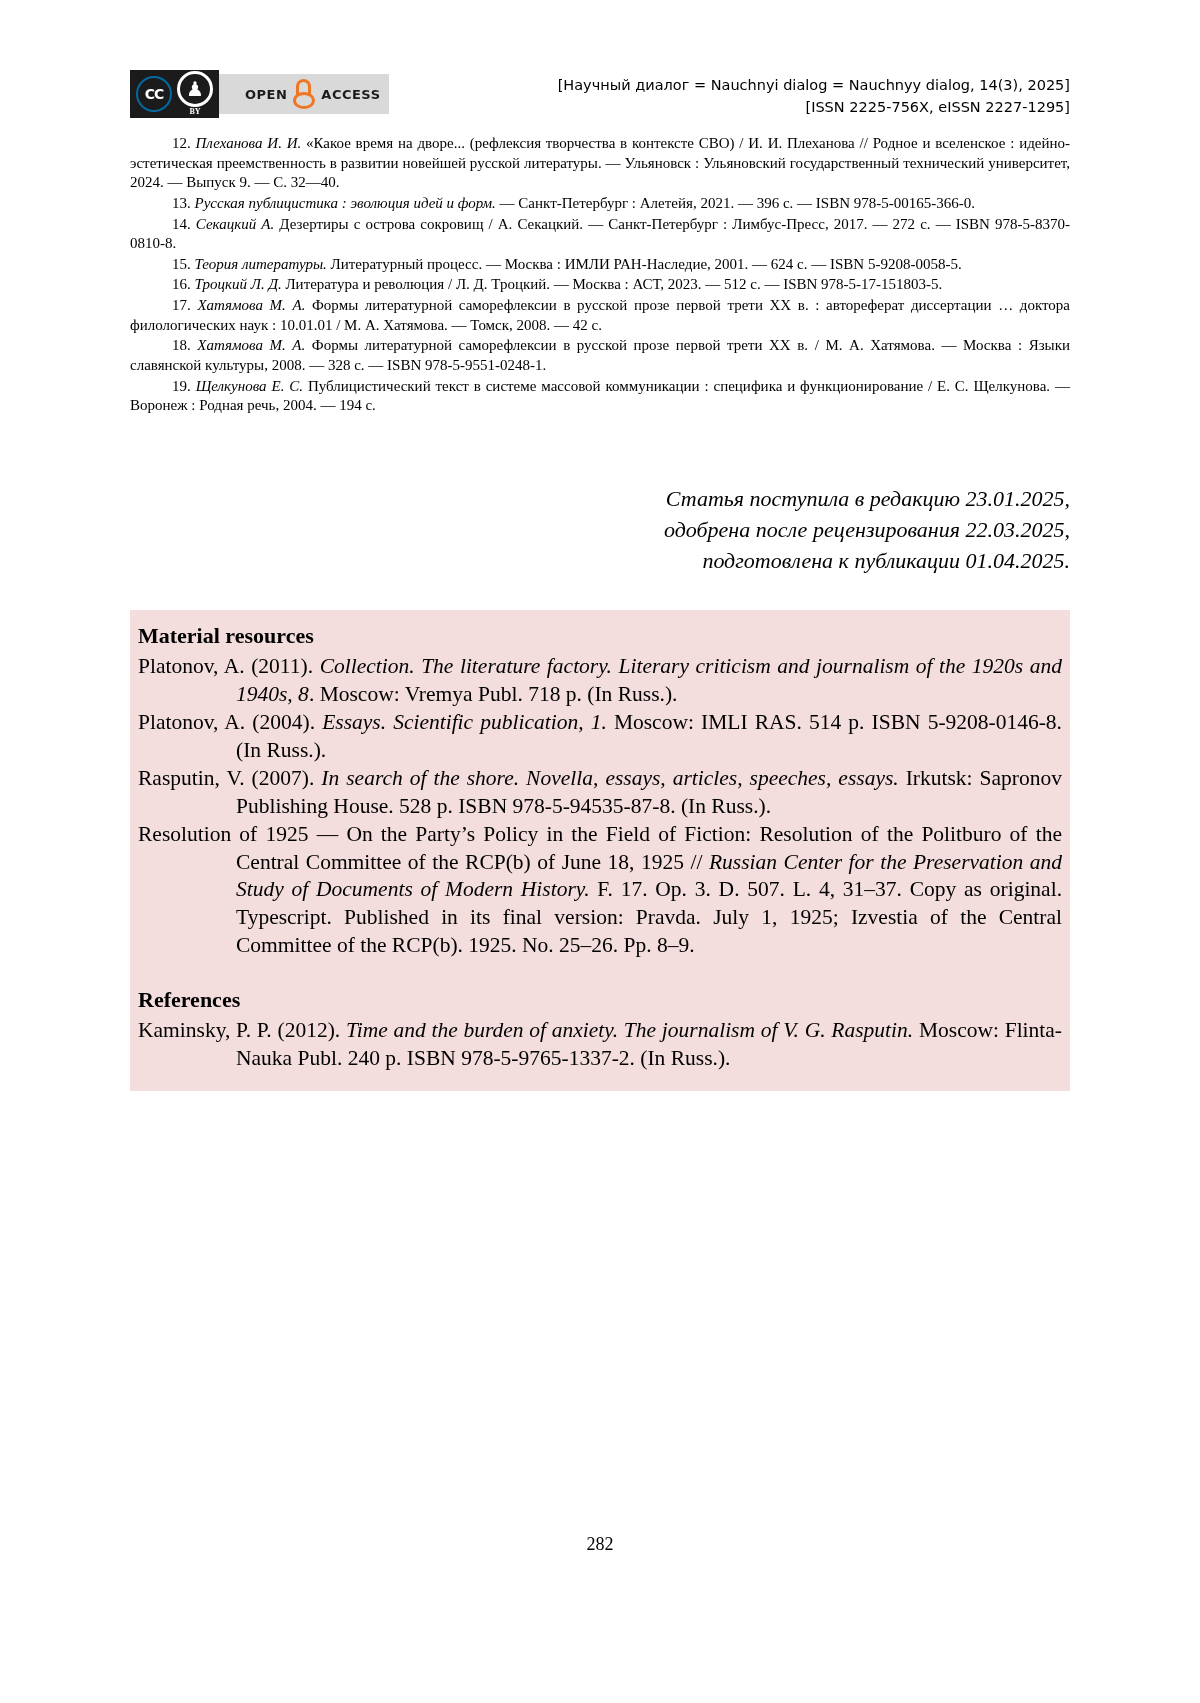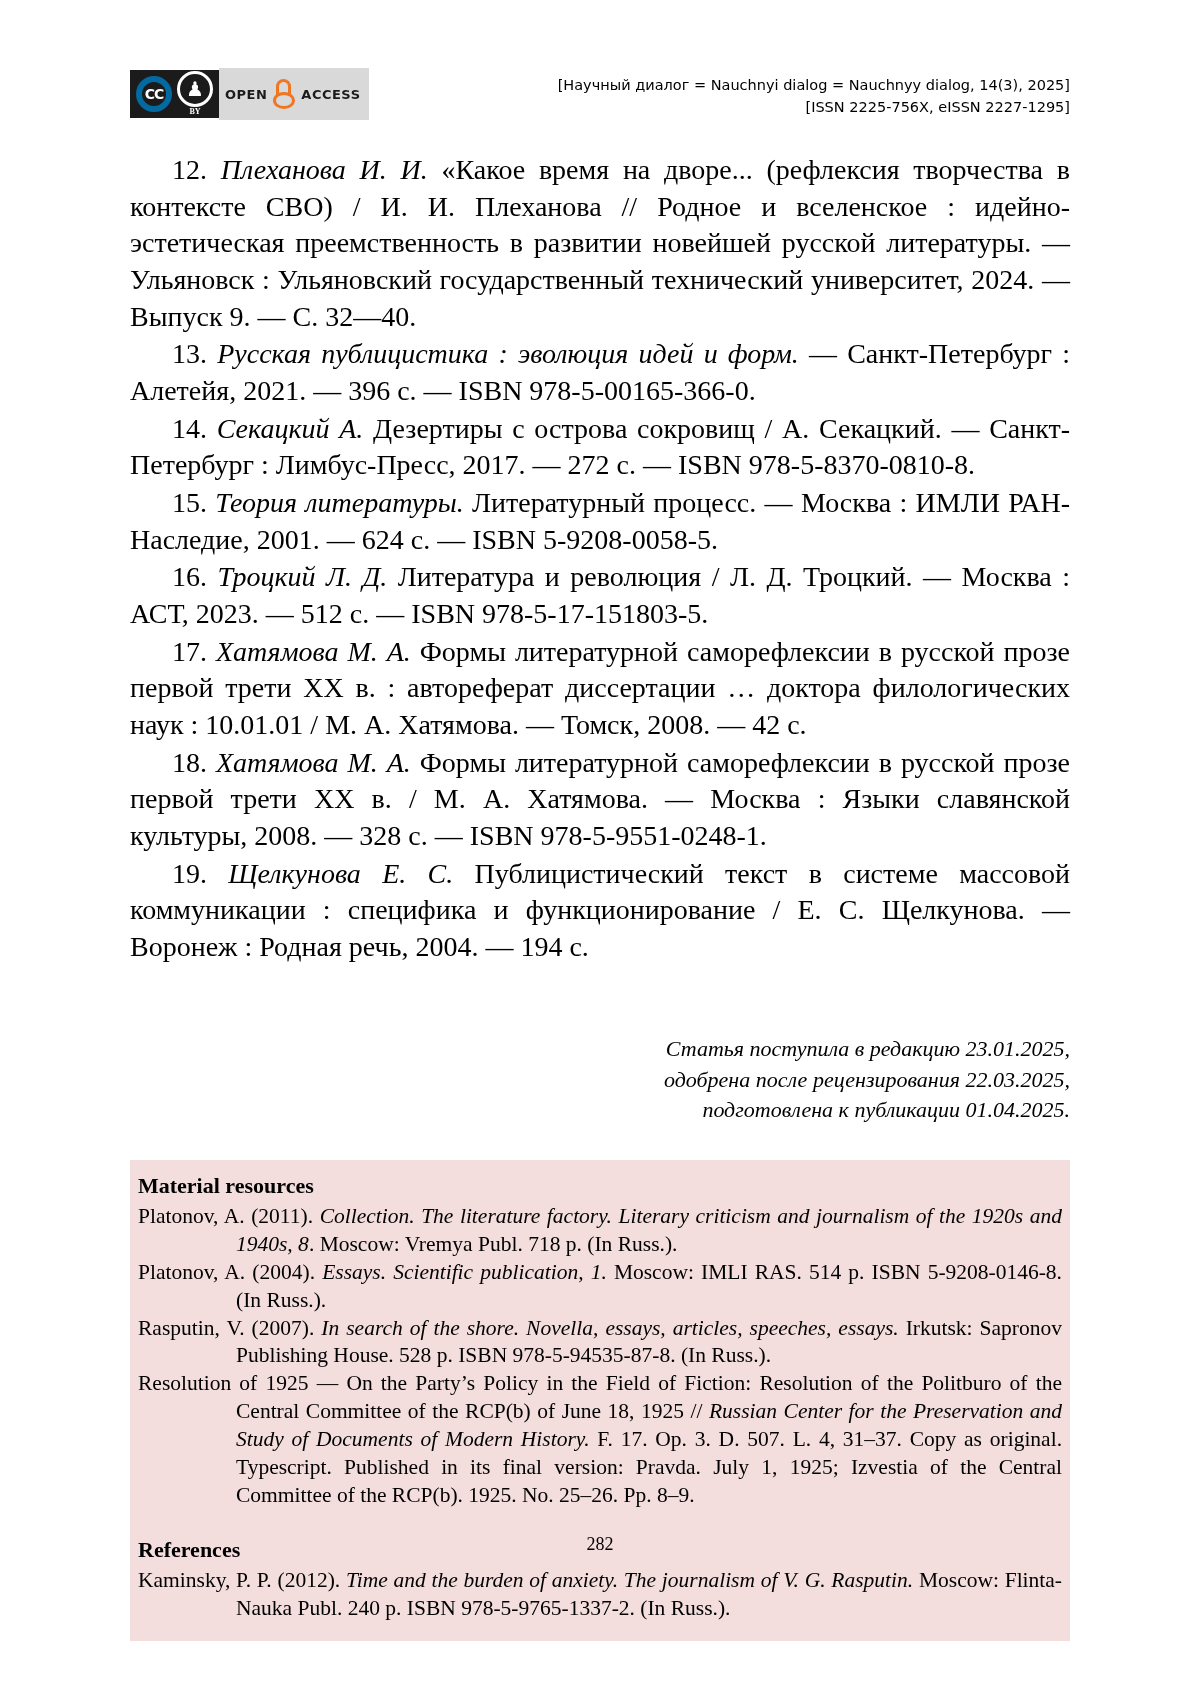--- a/index.html
+++ b/index.html
@@ -35,21 +35,21 @@
   .cc-block {
     background: #1b1b1b;
     display: flex;
     align-items: center;
     padding: 3px 6px;
     height: 48px;
   }
   .cc-circle {
     width: 36px; height: 36px;
     border-radius: 50%;
-    border: 6px solid #0369a1;
+    border: 2px solid #0369a1;
     color: #ffffff;
     display: flex; align-items: center; justify-content: center;
     font-family: "DejaVu Sans", sans-serif;
     font-size: 14px;
     font-weight: bold;
     letter-spacing: -1px;
     margin-right: 5px;
   }
   .by-wrap {
     display: flex; flex-direction: column; align-items: center;
@@ -65,24 +65,24 @@
   }
   .by-text {
     color: #fff;
     font-family: Liberation Serif, serif;
     font-size: 8px;
     font-weight: bold;
     line-height: 10px;
   }
   .oa-words {
     background: #d9d9d9;
-    height: 52px;
+    height: 40px;
     display: flex;
     align-items: center;
-    padding: 0 8px 0 6px;
+    padding: 0 8px 0 26px;
     font-family: "DejaVu Sans", sans-serif;
     font-size: 13px;
     font-weight: bold;
     letter-spacing: 0.5px;
     color: #1b1b1b;
   }
   .oa-lock {
     width: 22px; height: 30px;
     margin: 0 6px;
     position: relative;
@@ -106,22 +106,22 @@
     text-align: right;
     font-family: "DejaVu Sans", sans-serif;
     font-size: 14.5px;
     line-height: 22px;
     padding-top: 4px;
     margin-left: 12px;
   }
 
   
   .refs {
-    margin-top: 34px;
-    font-size: 28px;
+    margin-top: 16px;
+    font-size: 15px;
     line-height: 1.31;
     text-align: justify;
   }
   .ref-item {
     text-indent: 42px;
     margin-bottom: 1px;
     hyphens: auto;
   }
   .ref-item i { font-style: italic; }
 

